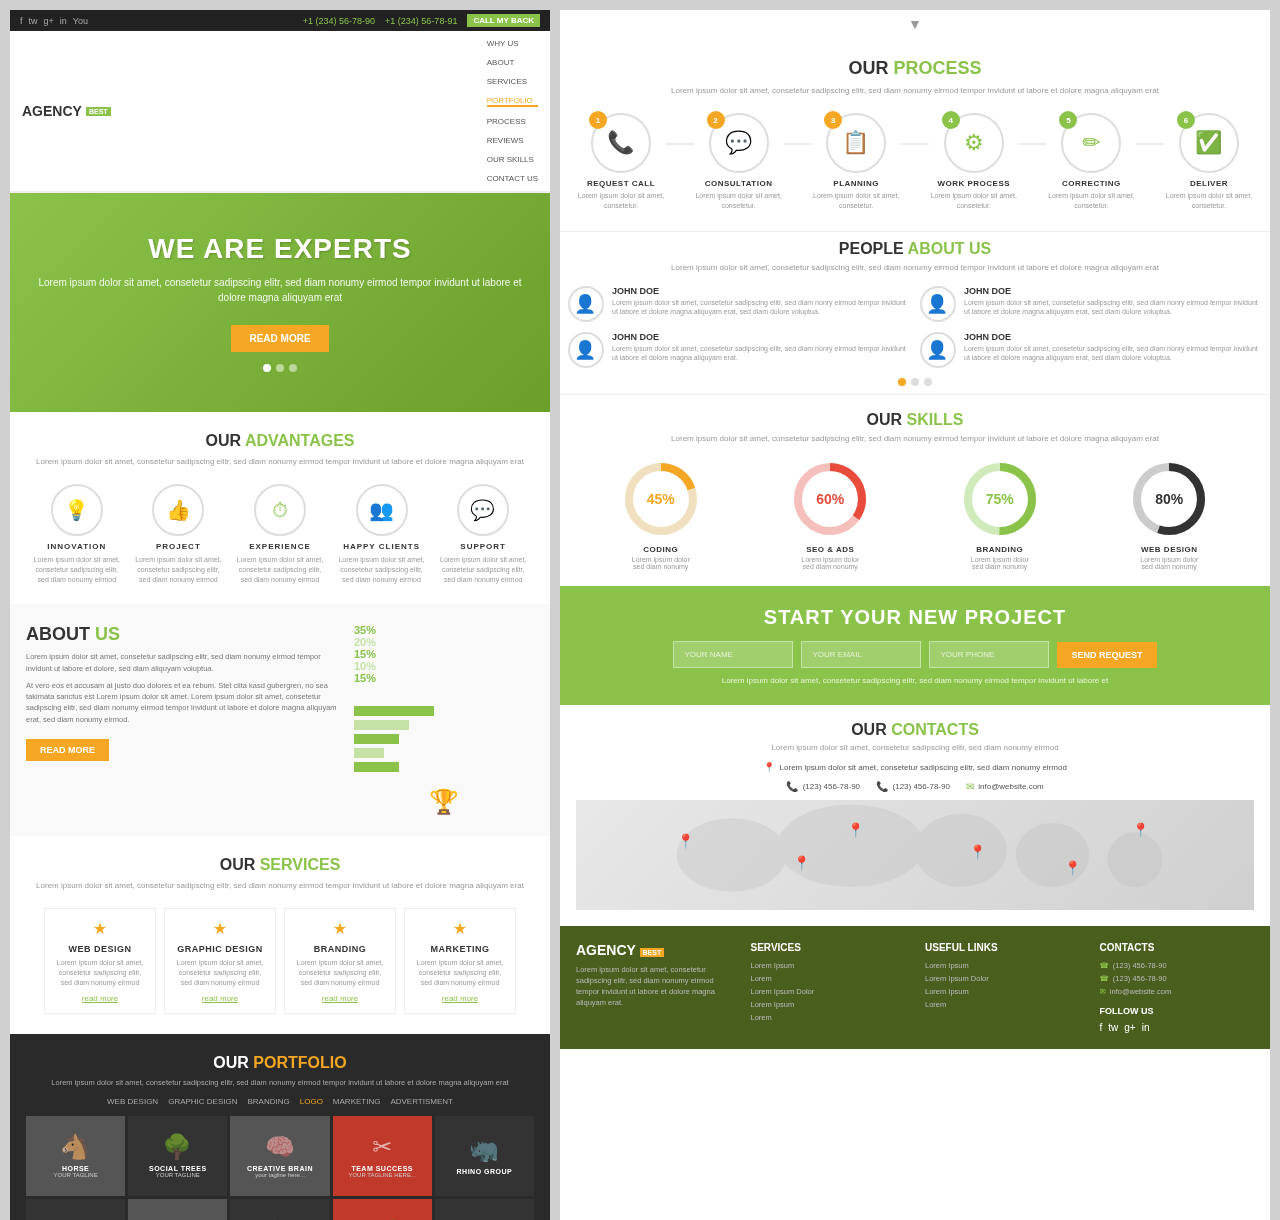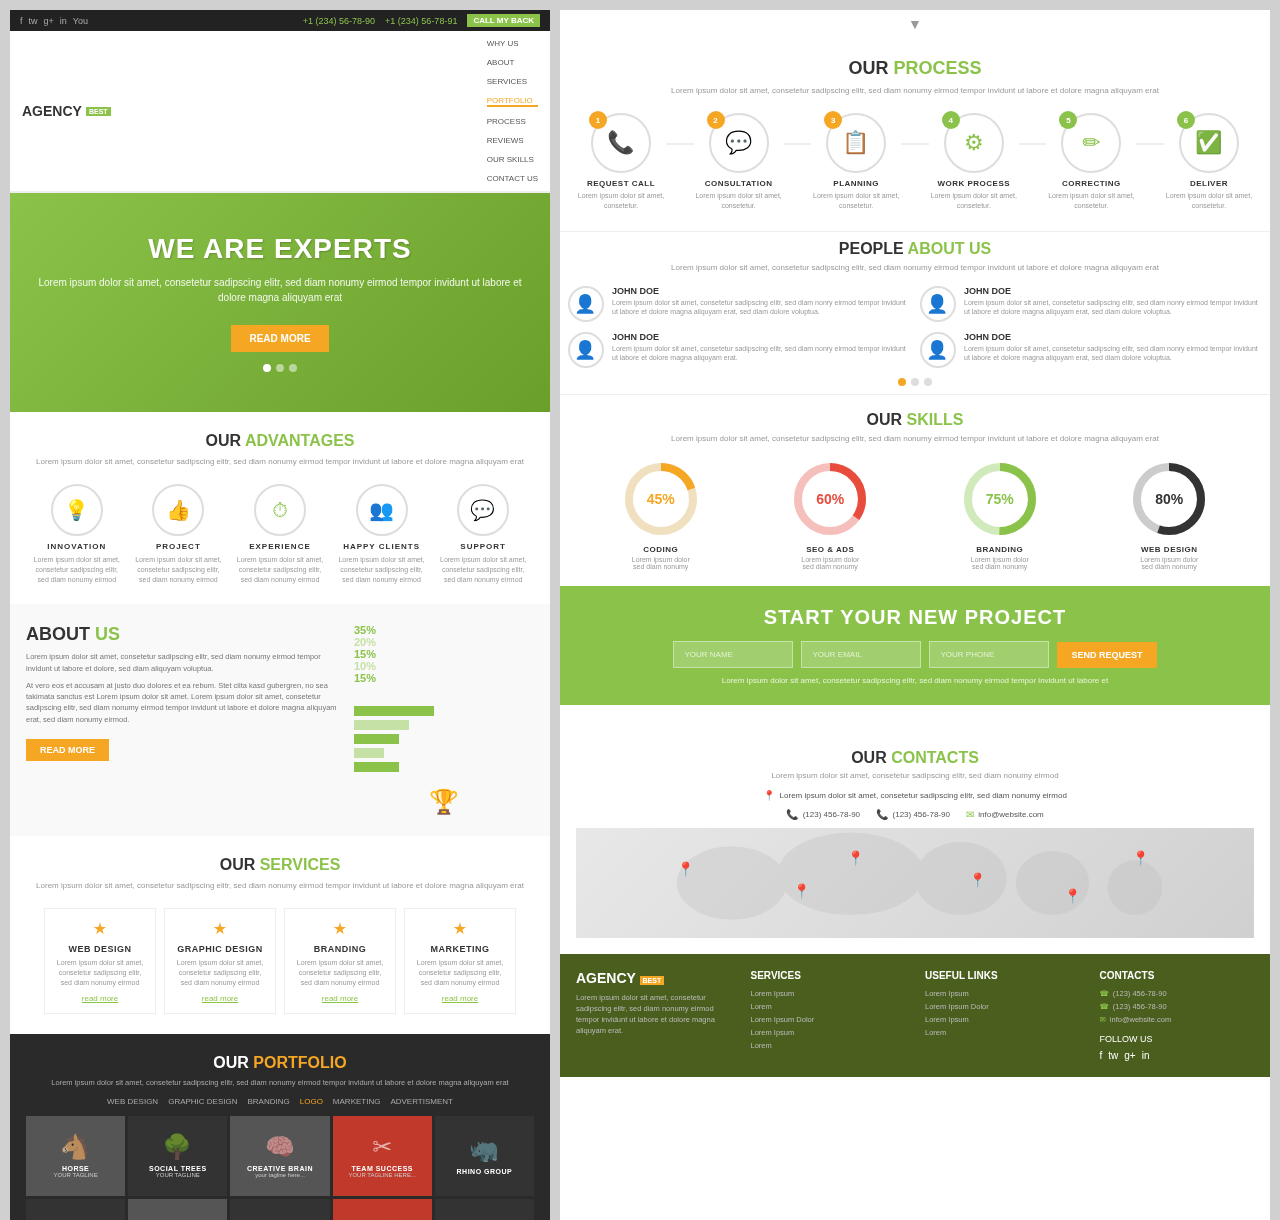--- a/index.html
+++ b/index.html
@@ -133,40 +133,40 @@
     .start-section { background: #8bc34a; padding: 20px 16px; text-align: center; }
     .start-title { font-size: 20px; font-weight: 900; color: #fff; letter-spacing: 1px; }
     .start-form { display: flex; gap: 8px; margin-top: 12px; justify-content: center; align-items: flex-end; }
     .start-input { background: rgba(255,255,255,0.2); border: 1px solid rgba(255,255,255,0.4); color: #fff; padding: 8px 10px; font-size: 8px; width: 120px; }
     .start-input::placeholder { color: rgba(255,255,255,0.7); }
     .start-submit { background: #f5a623; color: #fff; border: none; padding: 8px 14px; font-size: 9px; font-weight: bold; cursor: pointer; white-space: nowrap; }
     .start-note { font-size: 8px; color: rgba(255,255,255,0.8); margin-top: 8px; }
     
     
     .contacts-section { padding: 16px; text-align: center; }
-    .contacts-title { font-size: 16px; font-weight: bold; color: #333; margin-top: 28px; }
+    .contacts-title { font-size: 16px; font-weight: bold; color: #333; }
     .contacts-title span { color: #8bc34a; }
     .contacts-sub { font-size: 8px; color: #999; margin: 4px 0 10px; }
     .contacts-info { display: flex; gap: 16px; justify-content: center; margin: 8px 0; font-size: 8px; color: #555; }
     .contact-item { display: flex; align-items: center; gap: 4px; }
     .contact-icon { color: #8bc34a; font-size: 10px; }
     .map-area { background: #e8e8e8; height: 110px; position: relative; margin-top: 8px; overflow: hidden; }
     .map-dot { position: absolute; color: #f5a623; font-size: 14px; }
     
     
     .footer { background: #4a5e1e; padding: 16px; display: flex; gap: 20px; }
     .footer-logo { color: #fff; font-weight: bold; font-size: 14px; }
     .footer-logo-badge { background: #f5a623; font-size: 7px; padding: 1px 3px; color: #fff; }
     .footer-desc { font-size: 7.5px; color: #bbb; margin-top: 6px; line-height: 1.5; }
     .footer-col { flex: 1; }
     .footer-col-title { font-size: 10px; font-weight: bold; color: #fff; margin-bottom: 8px; }
     .footer-link { font-size: 7.5px; color: #bbb; display: block; margin: 4px 0; cursor: pointer; }
     .footer-contact { font-size: 7.5px; color: #bbb; display: flex; align-items: center; gap: 4px; margin: 4px 0; }
     .footer-contact-icon { color: #8bc34a; }
-    .follow-label { font-size: 9px; font-weight: normal; color: #fff; margin-top: 10px; }
+    .follow-label { font-size: 9px; font-weight: bold; color: #fff; margin-top: 10px; }
   </style>
 </head>
 <body>
 
 <div class="left-panel">
 
   <div class="top-bar">
     <div class="top-bar-left">
       <span style="cursor:pointer">f</span>
       <span style="cursor:pointer">tw</span>

